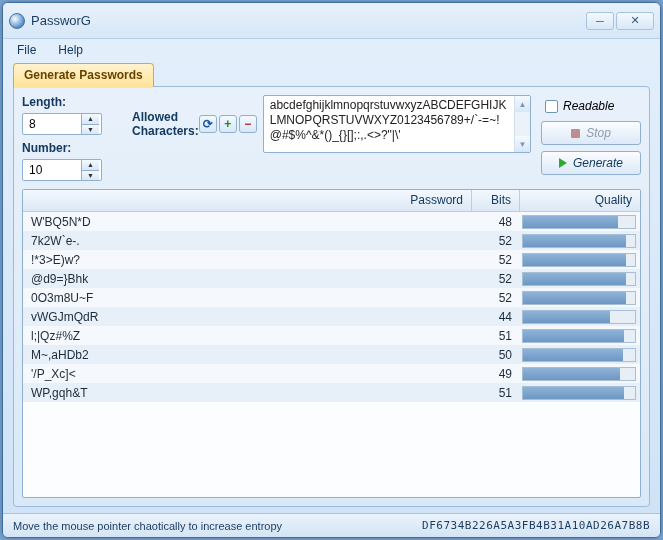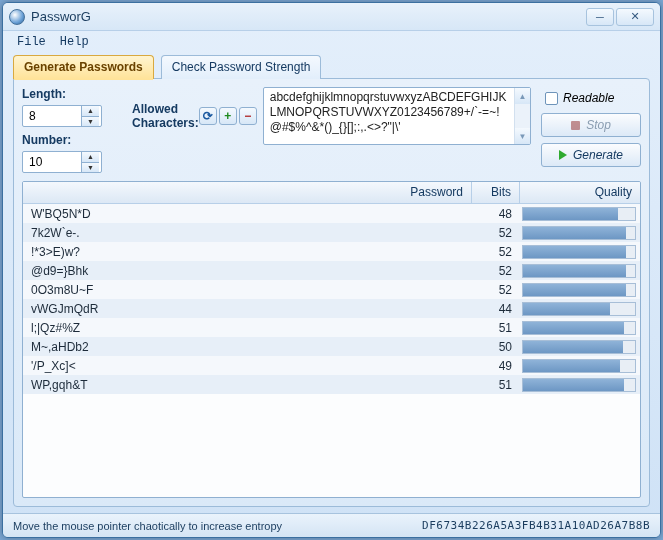--- a/index.html
+++ b/index.html
@@ -20,21 +20,21 @@
     height: 536px;
     background: linear-gradient(#e4effb, #cfe2f6);
     border: 1px solid #3b6fa0;
     border-radius: 6px;
     box-shadow: 0 0 6px rgba(0,0,0,.3);
     display: flex;
     flex-direction: column;
     overflow: hidden;
   }
   .titlebar {
-    height: 28px;
+    height: 36px;
     display: flex;
     align-items: center;
     padding: 0 6px;
     background: linear-gradient(#e8f1fb, #d7e7f7);
     border-bottom: 1px solid #b7cfe8;
   }
   .titlebar .app-icon {
     width: 16px; height: 16px; margin-right: 6px;
     border-radius: 50%;
     background: radial-gradient(circle at 35% 35%, #fff, #6aa0d6 60%, #2d5f92);
@@ -48,22 +48,21 @@
     border-radius: 3px;
     background: linear-gradient(#f4f9fe, #d7e7f7);
     color: #365a80;
     font-size: 11px;
     display: flex; align-items: center; justify-content: center;
     cursor: pointer;
   }
   .menubar {
     padding: 2px 10px 4px;
     display: flex;
-    gap: 6px;
-    font-family: Liberation Mono, monospace;
+    gap: 14px;
   }
   .menubar span { color: #153a61; cursor: pointer; padding: 2px 4px; }
   .tabs {
     display: flex;
     padding: 0 10px;
     gap: 0;
     margin-bottom: -1px;
     z-index: 2;
   }
   .tab {
@@ -259,21 +258,20 @@
     </div>
   </div>
 
   <div class="menubar">
     <span>File</span>
     <span>Help</span>
   </div>
 
   <div class="tabs">
     <div class="tab active"><span>Generate Passwords</span></div>
-    <div class="tab"><span>Check Password Strength</span></div>
   </div>
 
   <div class="tab-panel">
 
     <div class="top-row">
       <div class="left-col">
         <div class="field-group">
           <div class="label">Length:</div>
           <div class="spinner">
             <input value="8" style="">

